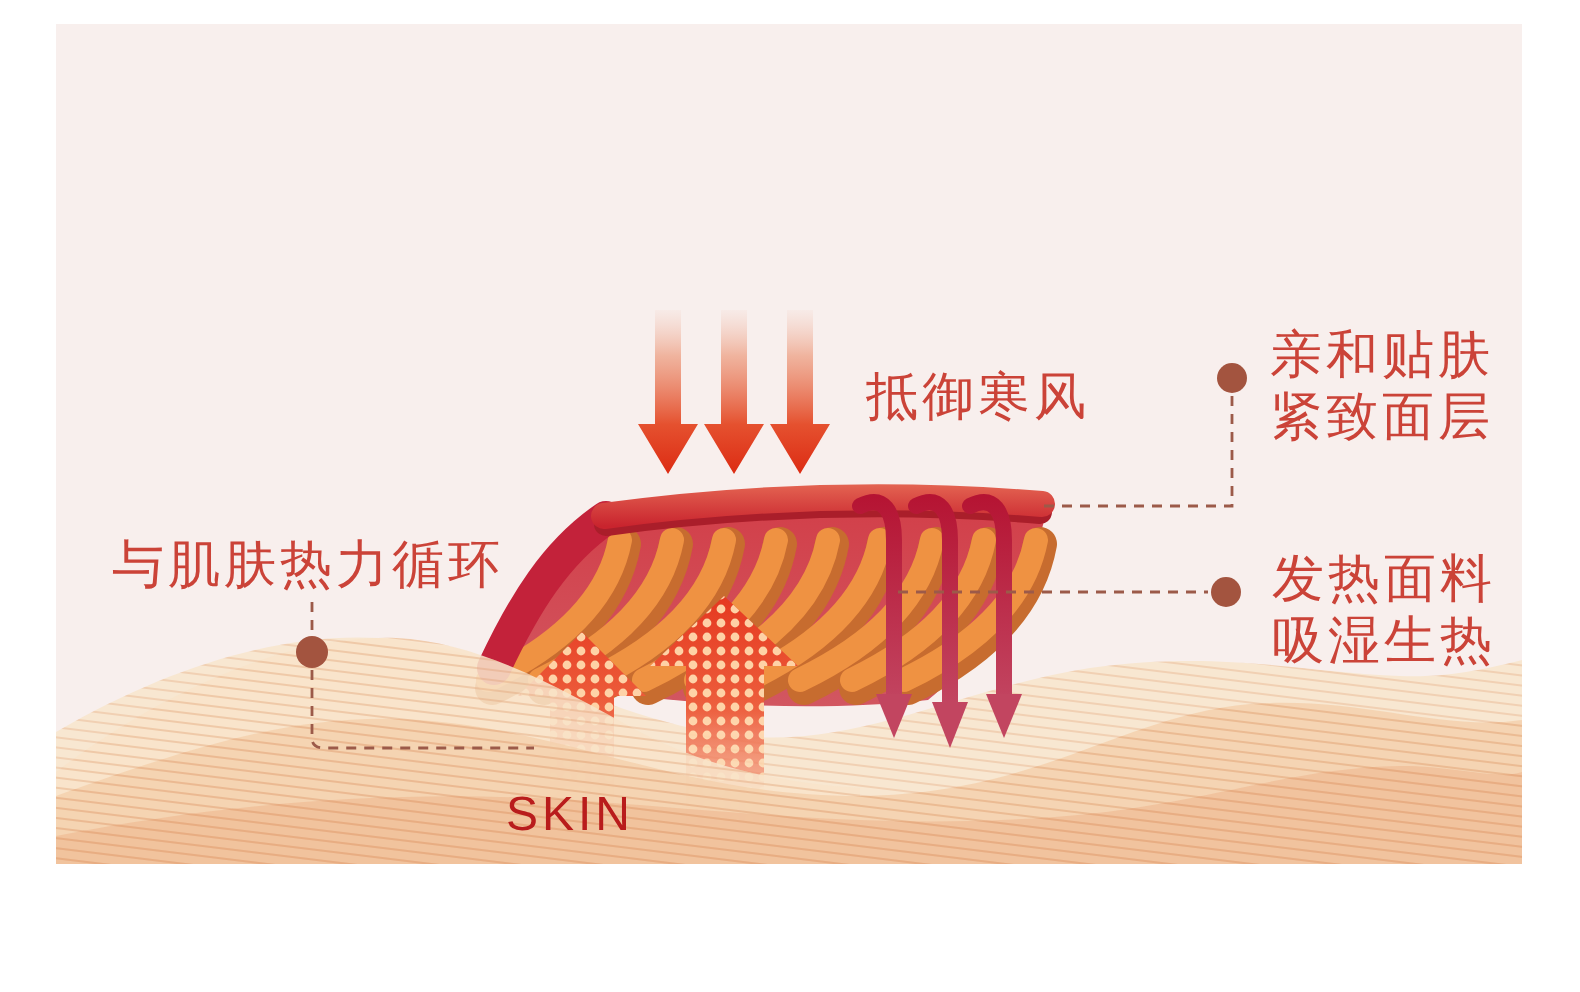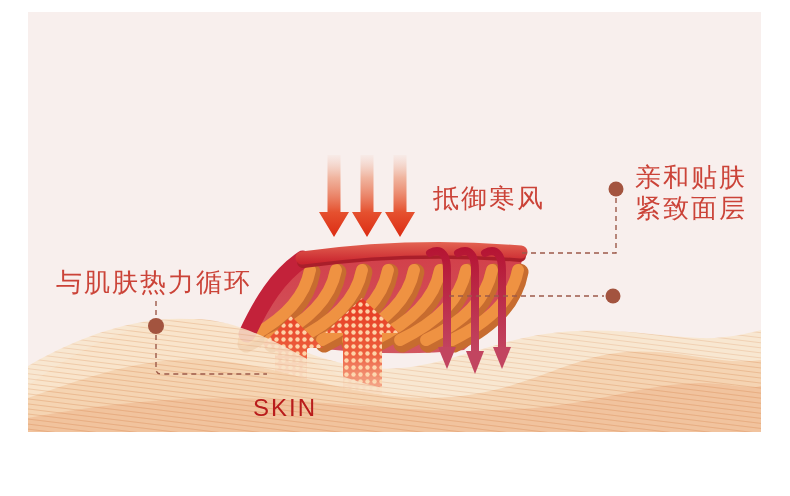--- a/index.html
+++ b/index.html
@@ -141,15 +141,19 @@
 
   <div class="lbl" style="left:433px;top:183px;">抵御寒风</div>
 
   <div class="lbl" style="left:635px;top:162px;">
     <div>亲和贴肤</div>
     <div>紧致面层</div>
   </div>
 
   <div class="lbl" style="left:56px;top:267px;">与肌肤热力循环</div>
 
+  <div class="lbl" style="left:636px;top:274px;">
+    <div>发热面料</div>
+    <div>吸湿生热</div>
+  </div>
 
   <div class="lbl-skin" style="left:253px;top:394px;">SKIN</div>
 </div>
 
 </body></html>

